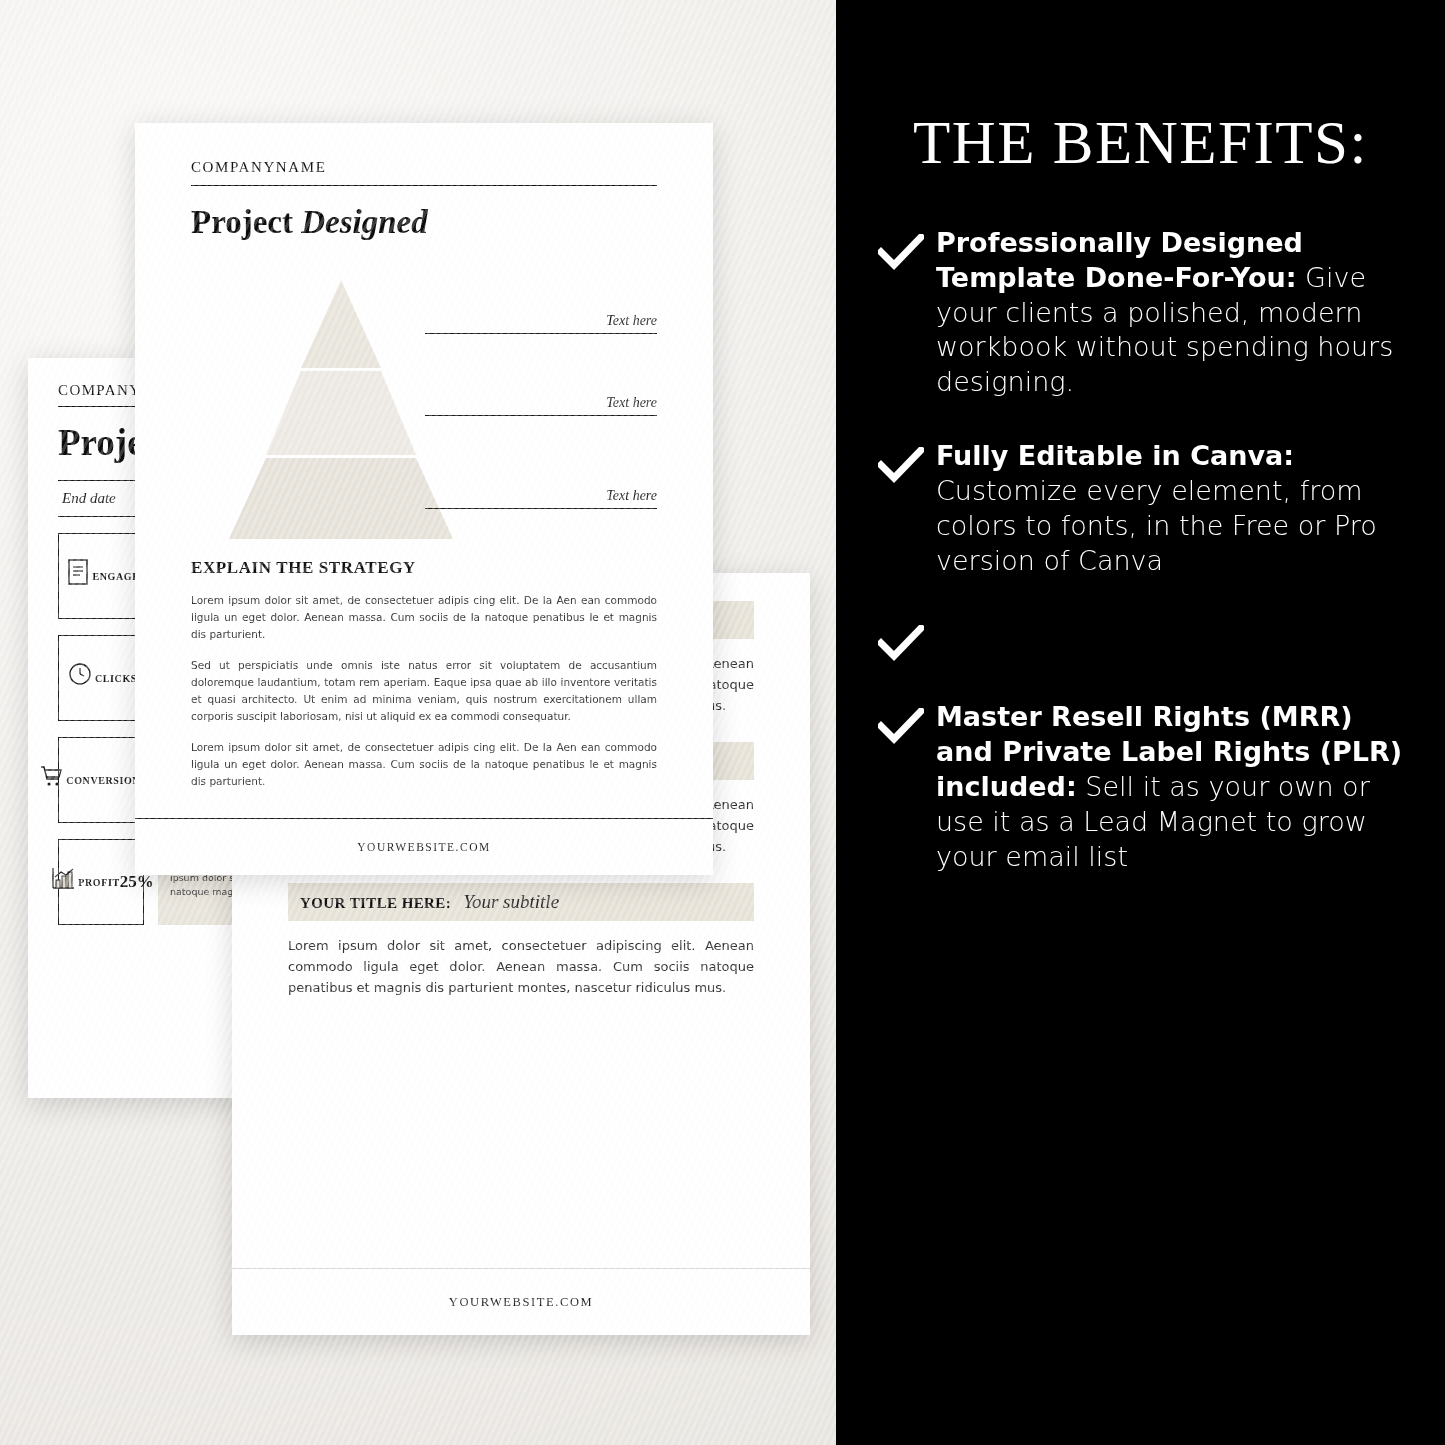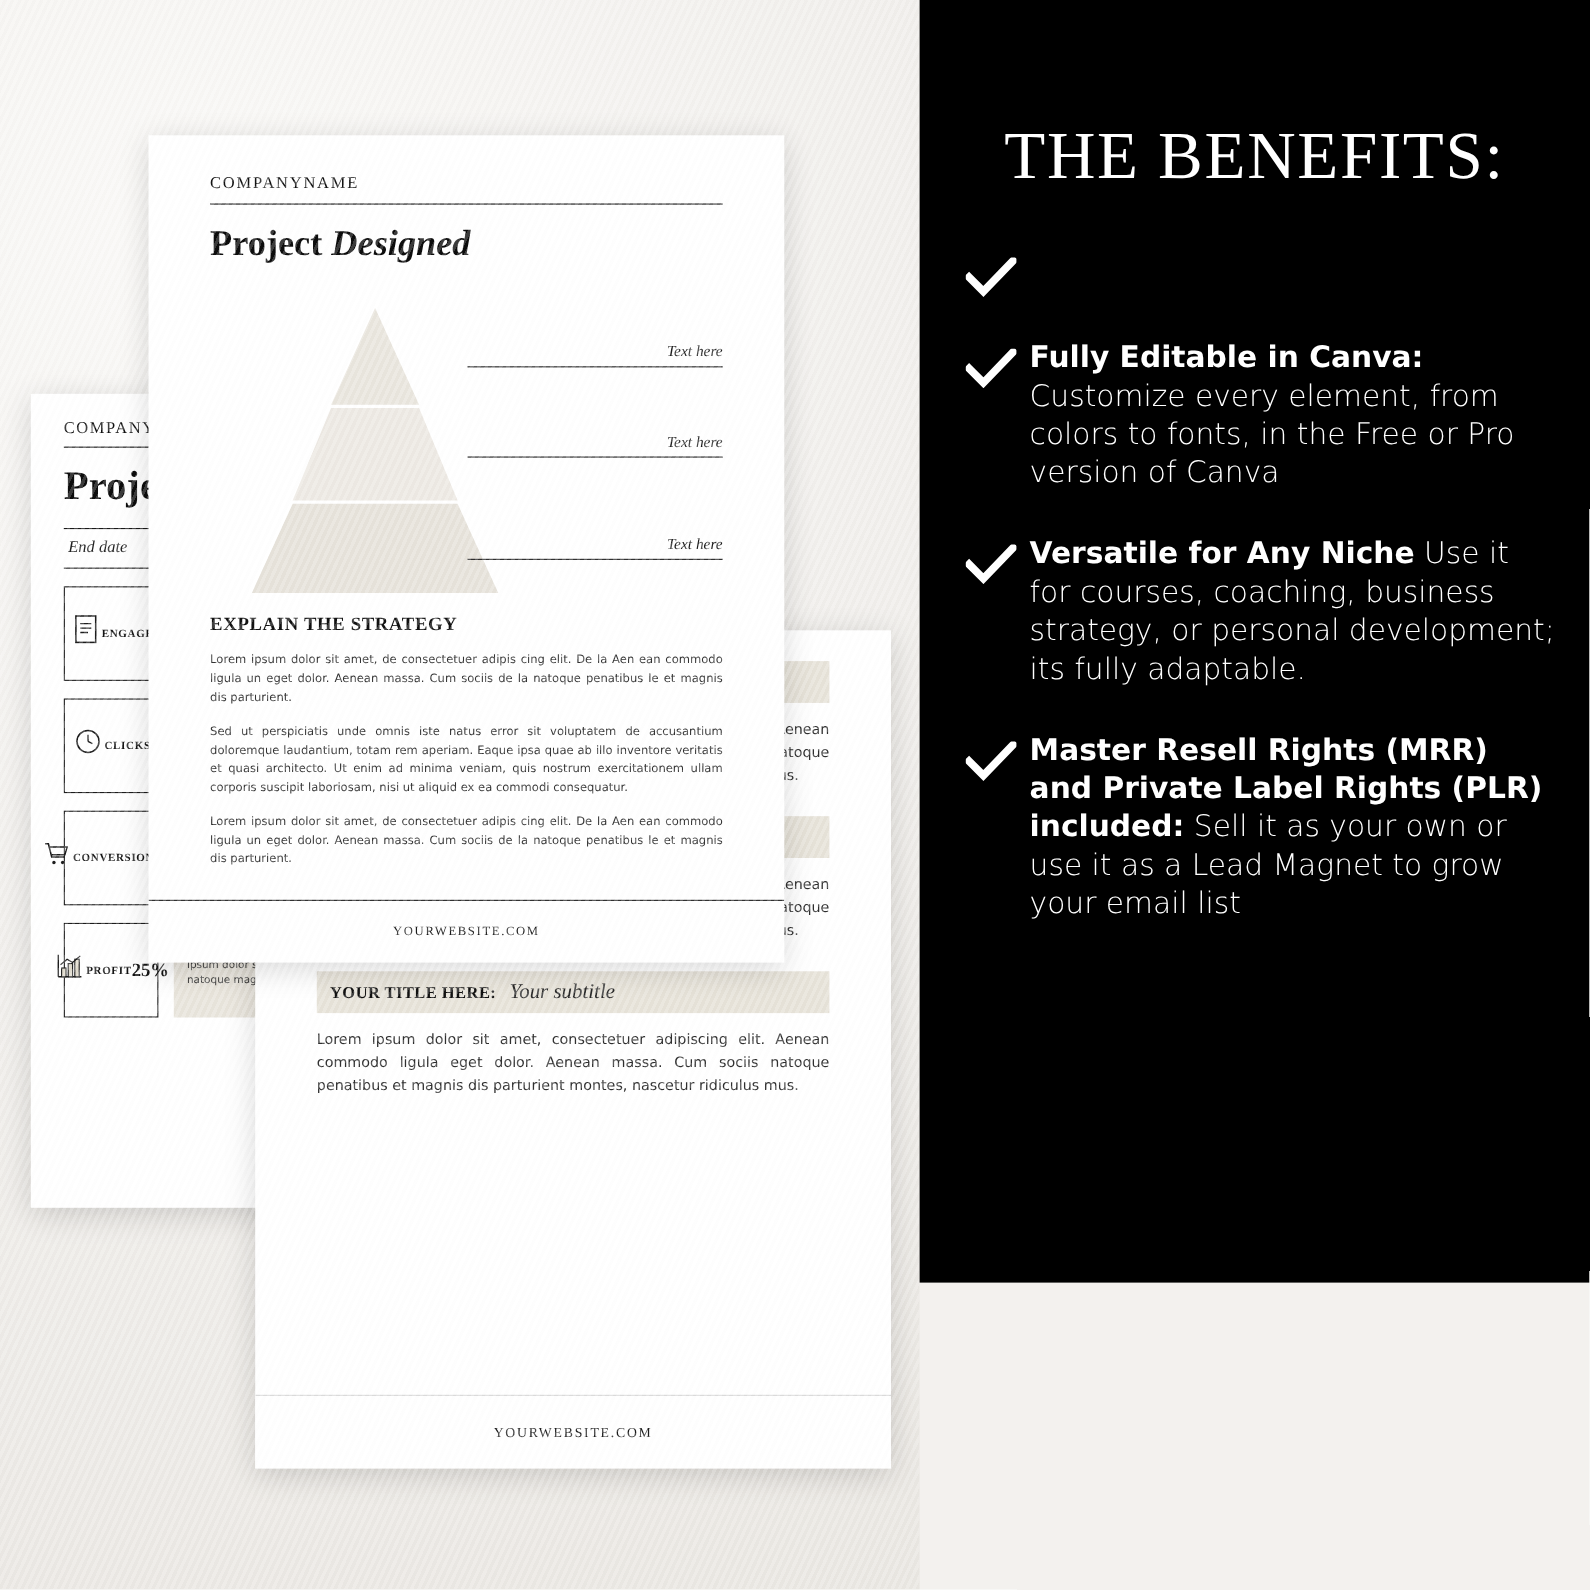--- a/index.html
+++ b/index.html
@@ -32,21 +32,21 @@
     content: "";
     position: absolute; inset: 0;
     background:
       repeating-linear-gradient(115deg, rgba(255,255,255,0.35) 0 3px, rgba(0,0,0,0.012) 3px 6px);
     opacity: .55;
   }
   
   .right-pane {
     position: absolute;
     left: 836px; top: 0;
-    width: 609px; height: 1166px;
+    width: 609px; height: 1445px;
     background: #000000;
     color: #ffffff;
     padding: 0;
     box-sizing: border-box;
   }
   .benefits-title {
     font-family: "Liberation Serif", serif;
     font-size: 61px;
     letter-spacing: 1.5px;
     text-align: center;
@@ -458,38 +458,38 @@
     <h1 class="benefits-title">THE BENEFITS:</h1>
 
     <ul class="benefit-list">
 
       <li class="benefit">
         <span class="check">
           <svg width="46" height="36" viewBox="0 0 46 36">
               <path d="M3 18 L16 31 L43 3" fill="none" stroke="#ffffff" stroke-width="7" stroke-linecap="square"></path>
             </svg>
         </span>
+        <span class="benefit-text"><b>Professionally Designed Template Done-For-You:</b><span> Give your clients a polished, modern workbook without spending hours designing.</span></span>
       </li>
 
       <li class="benefit">
         <span class="check">
           <svg width="46" height="36" viewBox="0 0 46 36">
               <path d="M3 18 L16 31 L43 3" fill="none" stroke="#ffffff" stroke-width="7" stroke-linecap="square"></path>
             </svg>
         </span>
         <span class="benefit-text"><b>Fully Editable in Canva:</b><span> Customize every element, from colors to fonts, in the Free or Pro version of Canva</span></span>
       </li>
 
       <li class="benefit">
         <span class="check">
           <svg width="46" height="36" viewBox="0 0 46 36">
               <path d="M3 18 L16 31 L43 3" fill="none" stroke="#ffffff" stroke-width="7" stroke-linecap="square"></path>
             </svg>
         </span>
-        <span class="benefit-text"><b>Versatile for Any Niche</b><span> Use it for courses, coaching, business strategy, or personal development; its fully adaptable.</span></span>
       </li>
 
 
       <li class="benefit">
         <span class="check">
           <svg width="46" height="36" viewBox="0 0 46 36">
               <path d="M3 18 L16 31 L43 3" fill="none" stroke="#ffffff" stroke-width="7" stroke-linecap="square"></path>
             </svg>
         </span>
         <span class="benefit-text"><b>Master Resell Rights (MRR) and Private Label Rights (PLR) included:</b><span> Sell it as your own or use it as a Lead Magnet to grow your email list</span></span>

